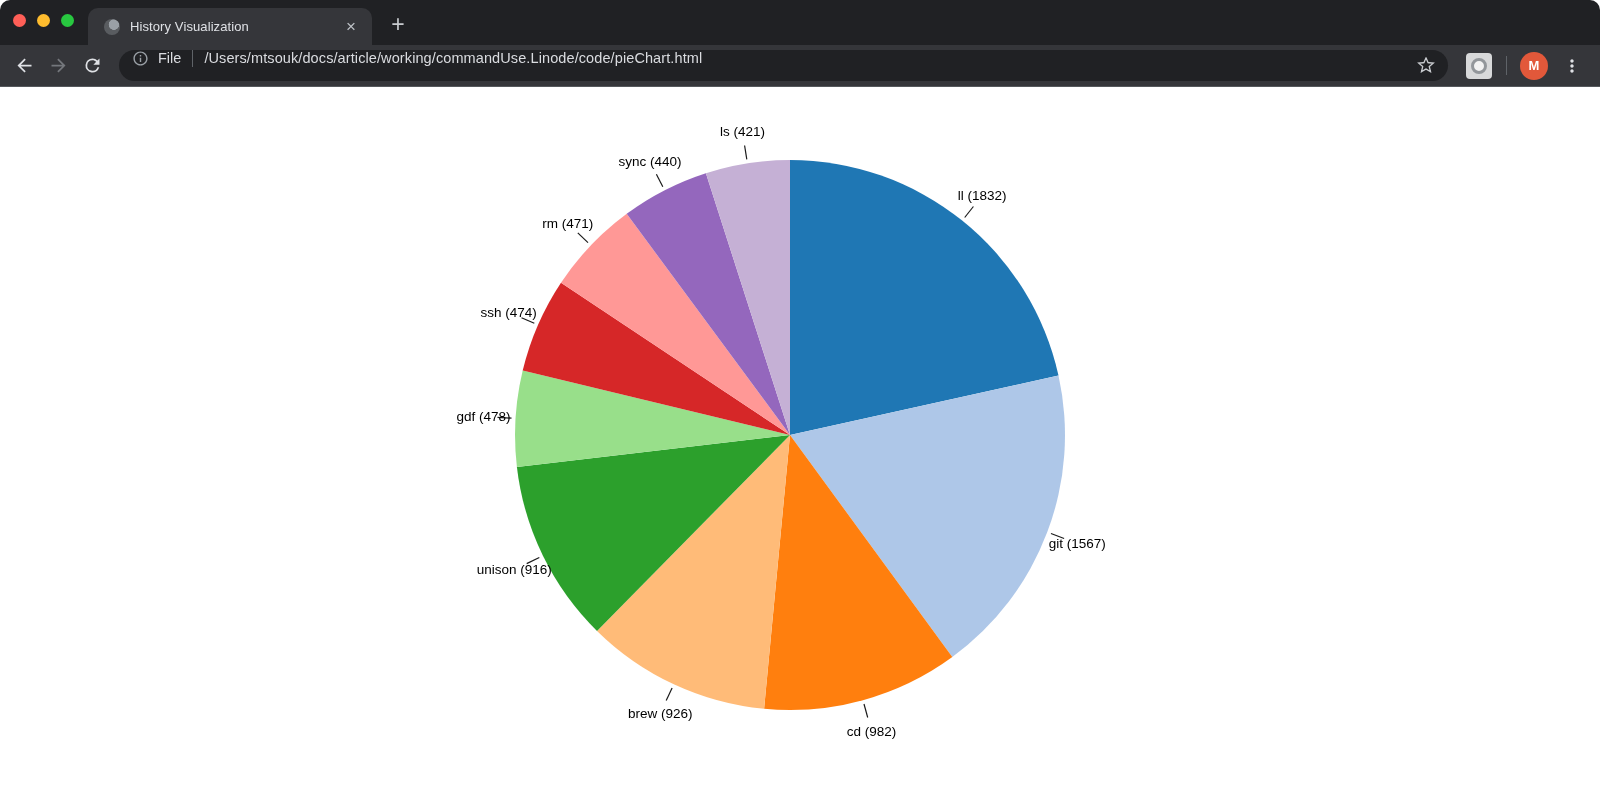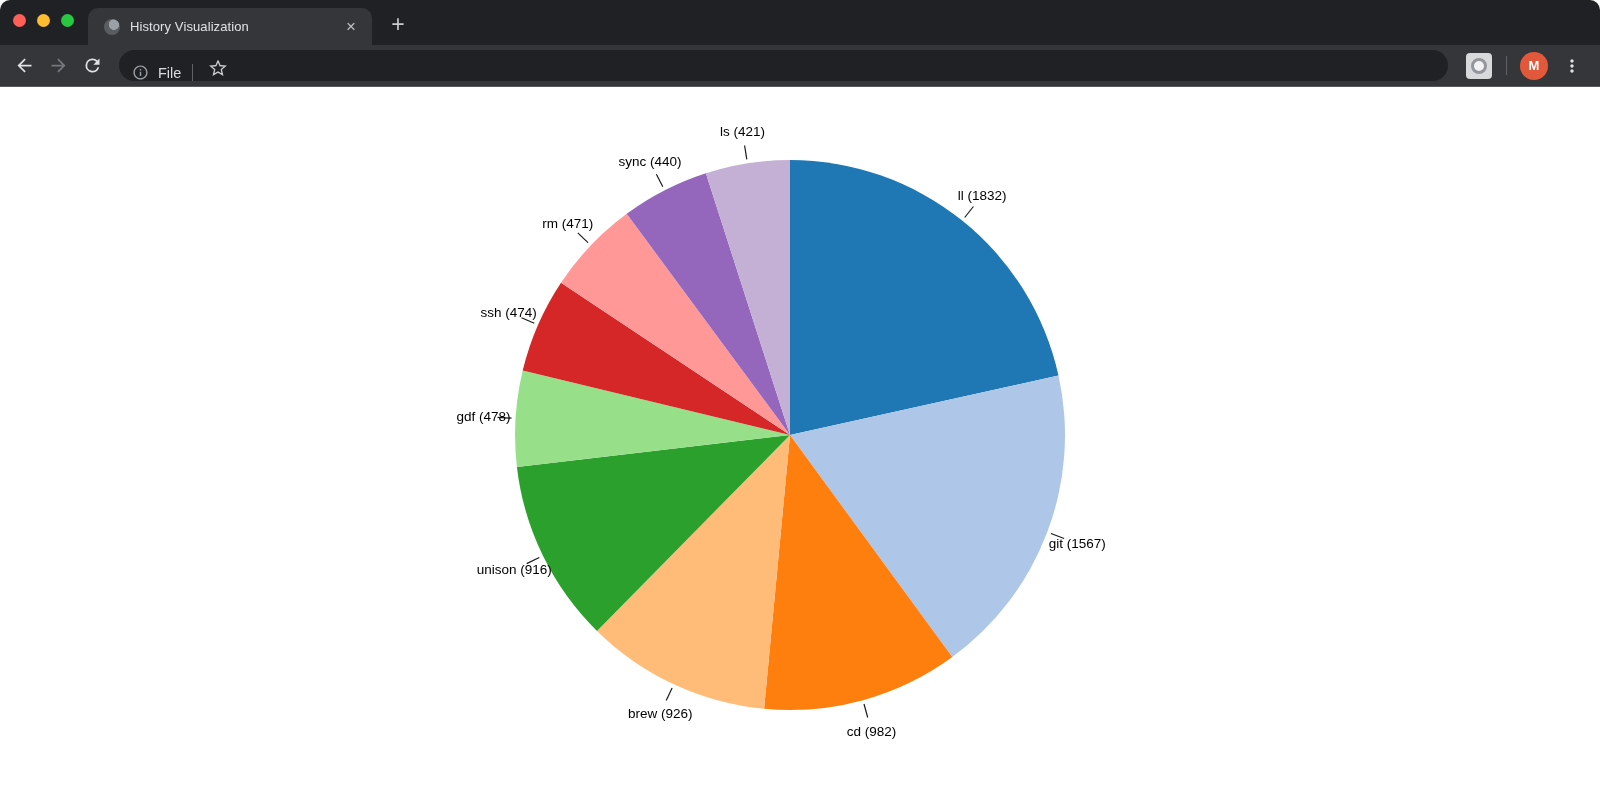--- a/index.html
+++ b/index.html
@@ -42,21 +42,21 @@
     border-bottom:1px solid #55585c;box-sizing:border-box;display:flex;align-items:center;
   }
   .tool-btn{width:34px;height:34px;display:flex;align-items:center;justify-content:center;flex:0 0 auto;}
   .tool-btn svg{width:21px;height:21px;}
   .tool-btn.first{margin-left:7px;}
   .icon-light{fill:#dfe1e5;}
   .icon-dim{fill:#74777c;}
   .icon-gray{fill:#9aa0a6;}
   .omnibox{
     height:31px;background:#202124;border-radius:16px;margin-left:10px;
-    flex:1 1 auto;display:flex;align-items:flex-end;min-width:0;padding:0 8px 0 13px;
+    flex:1 1 auto;display:flex;align-items:flex-start;min-width:0;padding:0 8px 0 13px;
   }
   .omnibox .info-icon svg{width:17px;height:17px;display:block;}
   .scheme-label{color:#dadce0;font-size:14.5px;margin:0 0 0 9px;flex:0 0 auto;}
   .vsep{width:1px;height:17px;background:#5f6368;margin:0 11px;flex:0 0 auto;}
   .url-text{
     color:#dadce0;font-size:14.5px;white-space:nowrap;overflow:hidden;flex:1 1 auto;letter-spacing:.1px;
   }
   .star-btn{flex:0 0 auto;width:28px;height:28px;display:flex;align-items:center;justify-content:center;}
   .star-btn svg{width:20px;height:20px;fill:none;stroke:#c8cbcf;stroke-width:1.6;}
   .ext-btn{
@@ -111,20 +111,21 @@
   </div>
 
   <div class="omnibox">
     <span class="info-icon">
       <svg viewBox="0 0 24 24">
           <path class="icon-gray" d="M11 7h2v2h-2zm0 4h2v6h-2zm1-9C6.48 2 2 6.48 2 12s4.48 10 10 10 10-4.48 10-10S17.52 2 12 2zm0 18c-4.41 0-8-3.59-8-8s3.59-8 8-8 8 3.59 8 8-3.59 8-8 8z"></path>
         </svg>
     </span>
     <span class="scheme-label">File</span>
     <span class="vsep"></span>
+    <span class="url-text">/Users/mtsouk/docs/article/working/commandUse.Linode/code/pieChart.html</span>
     <span class="star-btn">
       <svg viewBox="0 0 24 24">
           <path d="M12 4.6l2.1 5 .35.83.9.08 5.4.46-4.1 3.55-.68.59.2.88 1.23 5.28-4.64-2.8-.76-.47-.77.47-4.64 2.8 1.23-5.28.2-.88-.68-.59-4.1-3.55 5.4-.46.9-.08.35-.83 2.1-5z"></path>
         </svg>
     </span>
   </div>
 
   <div class="ext-btn">
     <span class="ext-logo"></span>
   </div>

